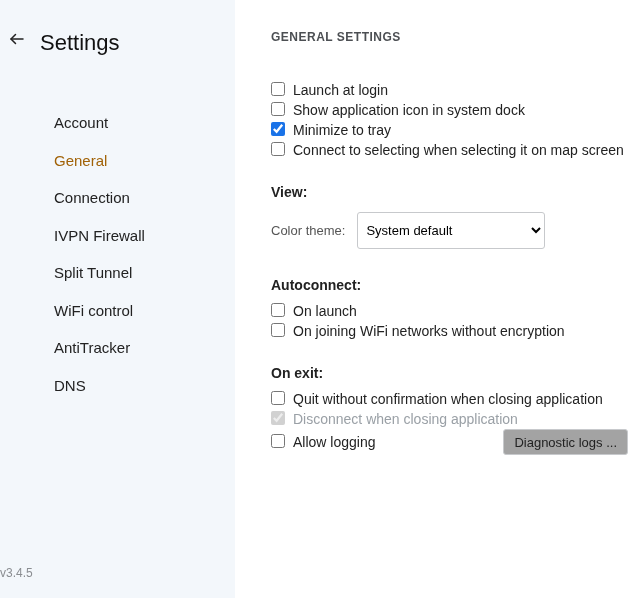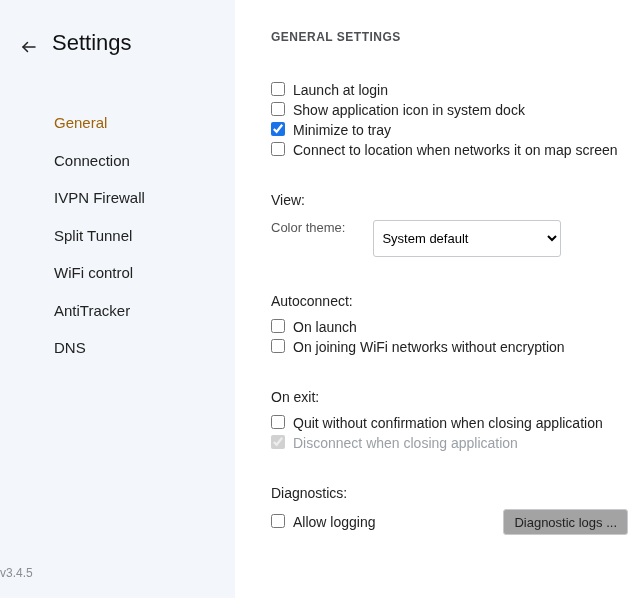--- a/index.html
+++ b/index.html
@@ -11,22 +11,22 @@
     display:flex; overflow:hidden;
   }
   .sidebar {
     width:235px; height:100%;
     background:#f3f7fb;
     display:flex; flex-direction:column;
     padding:22px 0 0 0;
     position:relative;
   }
   .sidebar-header {
-    display:flex; align-items:flex-end;
-    padding:8px 0 18px 20px;
+    display:flex; align-items:flex-start;
+    padding:8px 0 18px 8px;
   }
   .back-icon { width:18px; height:18px; cursor:pointer; display:flex; align-items:center; justify-content:center; }
   .back-icon svg { stroke:#222; }
   .settings-title { font-size:22px; font-weight:400; margin-left:14px; color:#111; }
   .nav { padding-top:30px; }
   .nav-item {
     padding:9px 0 9px 54px;
     font-size:15px;
     color:#222;
     cursor:pointer;
@@ -44,22 +44,22 @@
     display:flex; flex-direction:column;
   }
   .section-heading {
     font-size:12px; letter-spacing:0.5px;
     text-transform:uppercase; color:#4c4f53;
     font-weight:600; margin:0 0 36px 0;
   }
   .checkbox-line { display:flex; align-items:flex-start; padding:2px 0; }
   .checkbox-line input[type=checkbox] { margin:0 8px 0 0; width:14px; height:14px; accent-color:#1a73e8; }
   .checkbox-line.disabled { color:#9aa0a6; }
-  .subhead { font-size:14px; font-weight:400; color:#222; margin:32px 0 8px 0; }
-  .row-inline { display:flex; gap:28px; margin:4px 0; }
+  .subhead { font-size:14px; font-weight:700; color:#222; margin:24px 0 8px 0; }
+  .row-inline { display:flex; align-items:center; gap:12px; margin:4px 0; }
   .color-label { font-size:13px; color:#555; }
   .color-select {
     height:37px; min-width:188px;
     border:1px solid #c7c9cc; border-radius:3px;
     font-size:13px; padding:1px 4px;
     background:#fff;
   }
   .diag-row { display:flex; align-items:center; justify-content:space-between; padding-right:12px; }
   .diag-btn {
     height:26px; padding:3px 10px;
@@ -75,20 +75,21 @@
   <div class="sidebar-header">
     <span class="back-icon">
       <svg width="18" height="18" viewBox="0 0 24 24" fill="none" stroke="currentColor" stroke-width="2" stroke-linecap="round" stroke-linejoin="round">
           <line x1="20" y1="12" x2="4" y2="12"></line>
           <polyline points="10 18 4 12 10 6"></polyline>
         </svg>
     </span>
     <span class="settings-title">Settings</span>
   </div>
   <div class="nav">
+    <div class="nav-item"><span>Account</span></div>
     <div class="nav-item active"><span>General</span></div>
     <div class="nav-item"><span>Connection</span></div>
     <div class="nav-item"><span>IVPN Firewall</span></div>
     <div class="nav-item"><span>Split Tunnel</span></div>
     <div class="nav-item"><span>WiFi control</span></div>
     <div class="nav-item"><span>AntiTracker</span></div>
     <div class="nav-item"><span>DNS</span></div>
   </div>
   <div class="version">v3.4.5</div>
 </div>
@@ -103,21 +104,21 @@
   <label class="checkbox-line">
     <input type="checkbox" style="">
     <span>Show application icon in system dock</span>
   </label>
   <label class="checkbox-line">
     <input type="checkbox" checked="" style="">
     <span>Minimize to tray</span>
   </label>
   <label class="checkbox-line">
     <input type="checkbox" style="">
-    <span>Connect to location when networks it on map screen</span>
+    <span>Connect to selecting when selecting it on map screen</span>
   </label>
 
   <div class="subhead">View:</div>
   <div class="row-inline">
     <span class="color-label">Color theme:</span>
     <select class="color-select">
       <option>System default</option>
     </select>
   </div>
 
@@ -134,21 +135,20 @@
   <div class="subhead">On exit:</div>
   <label class="checkbox-line">
     <input type="checkbox" style="">
     <span>Quit without confirmation when closing application</span>
   </label>
   <label class="checkbox-line disabled">
     <input type="checkbox" checked="" disabled="" style="">
     <span>Disconnect when closing application</span>
   </label>
 
-  <div class="subhead">Diagnostics:</div>
   <div class="diag-row">
     <label class="checkbox-line">
       <input type="checkbox" style="">
       <span>Allow logging</span>
     </label>
     <button class="diag-btn">Diagnostic logs ...</button>
   </div>
 </div>
 
 </body></html>

